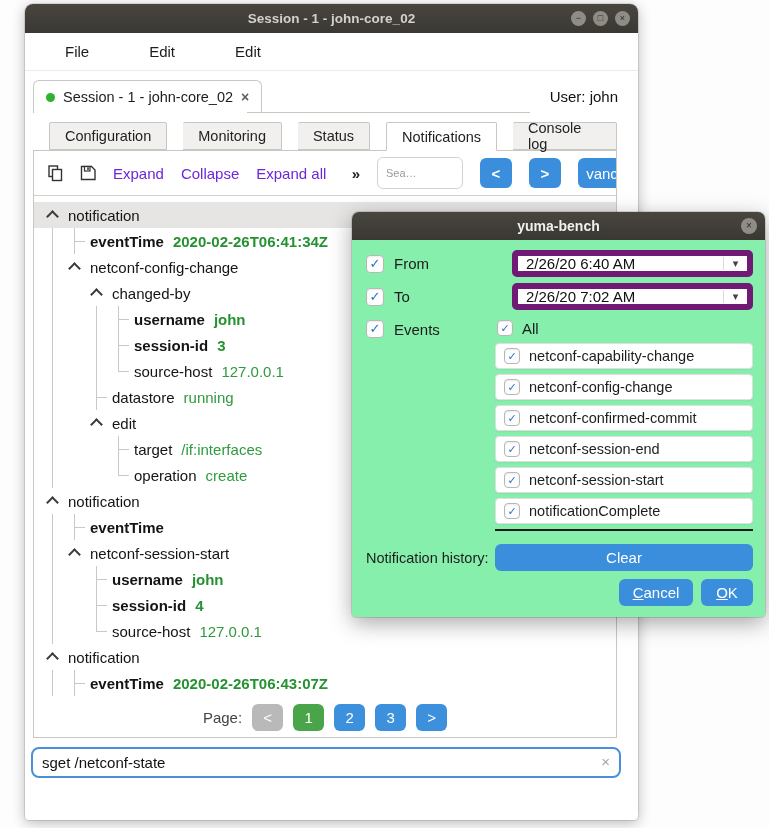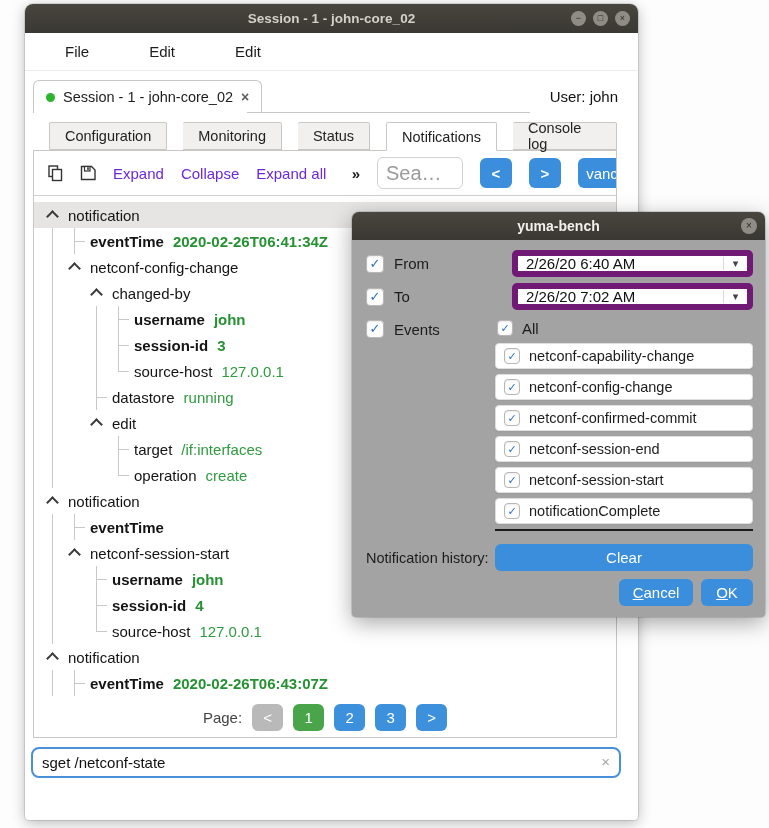--- a/index.html
+++ b/index.html
@@ -44,21 +44,21 @@
 
   .pane { margin:0 21px 0 8px; border:1px solid #c9c7c4; border-top:none; height:587px; background:#fff; }
 
   
   .toolbar { height:45px; display:flex; align-items:center; padding-left:14px; gap:17px;
     border-bottom:1px solid #d2d0ce; overflow:hidden; }
   .tb-icon { flex:none; display:flex; }
   .tb-text { font-size:15px; color:#6d28d9; white-space:nowrap; }
   .tb-ovf { margin-left:auto; font-size:15px; color:#222; font-weight:bold; }
   .searchbox { width:86px; height:32px; border:1px solid #d4d2d0; border-radius:6px; padding:4px 8px;
-    font-size:20px; color:#444; outline:none; flex:none; font-family:inherit; }
+    font-size:11px; color:#444; outline:none; flex:none; font-family:inherit; }
   .searchbox::placeholder { color:#9a9a9a; }
   .bluebtn { background:#3a8edc; color:#fff; border:none; border-radius:6px; font-size:15px;
     font-weight:bold; display:flex; align-items:center; justify-content:center; font-family:inherit; }
   .tb-btn { width:32px; height:30px; flex:none; }
   .tb-adv { width:48px; height:30px; flex:none; margin-right:-10px; font-weight:normal; }
 
   
   .tree { height:500px; padding-top:6px; overflow:hidden; }
   .trow { display:flex; align-items:center; height:26px; padding-left:8px; white-space:nowrap; }
   .trow.sel { background:#e7e5e3; }
@@ -84,21 +84,21 @@
   .pbtn.blue { background:#3c90dc; }
 
   
   .cmdrow { position:relative; margin:9px 17px 0 6px; }
   .cmdinput { width:100%; height:31px; border:2px solid #4a90d9; border-radius:8px; padding:0 30px 0 9px;
     font-size:15px; color:#111; outline:none; font-family:inherit; background:#fff; }
   .cmdclear { position:absolute; right:11px; top:6px; color:#a5a5a5; font-size:15px; }
 
   
   .dialog { position:absolute; left:352px; top:212px; width:413px; height:405px; z-index:10;
-    background:#a3a3a3; border-radius:7px 7px 4px 4px;
+    background:#86efac; border-radius:7px 7px 4px 4px;
     box-shadow:0 6px 22px rgba(0,0,0,.35), 0 0 0 1px rgba(0,0,0,.12); }
   .dtitlebar { height:28px; background:linear-gradient(#49463f,#3a3833); border-radius:7px 7px 0 0;
     display:flex; align-items:center; justify-content:center; position:relative; }
   .dtitlebar .dtitle { color:#f2f0ec; font-size:14px; font-weight:bold; }
   .dclose { position:absolute; right:8px; top:6px; width:16px; height:16px; border-radius:50%;
     background:#8f8c85; color:#2c2a26; font-size:10px; line-height:15px; text-align:center; }
   .dbody { padding:10px 12px 10px; }
   .drow { display:flex; align-items:center; }
   .dleft { flex:none; width:131px; display:flex; align-items:center; gap:10px; padding-left:2px; }
   .dlabel { font-size:15px; color:#1c1c1c; }

